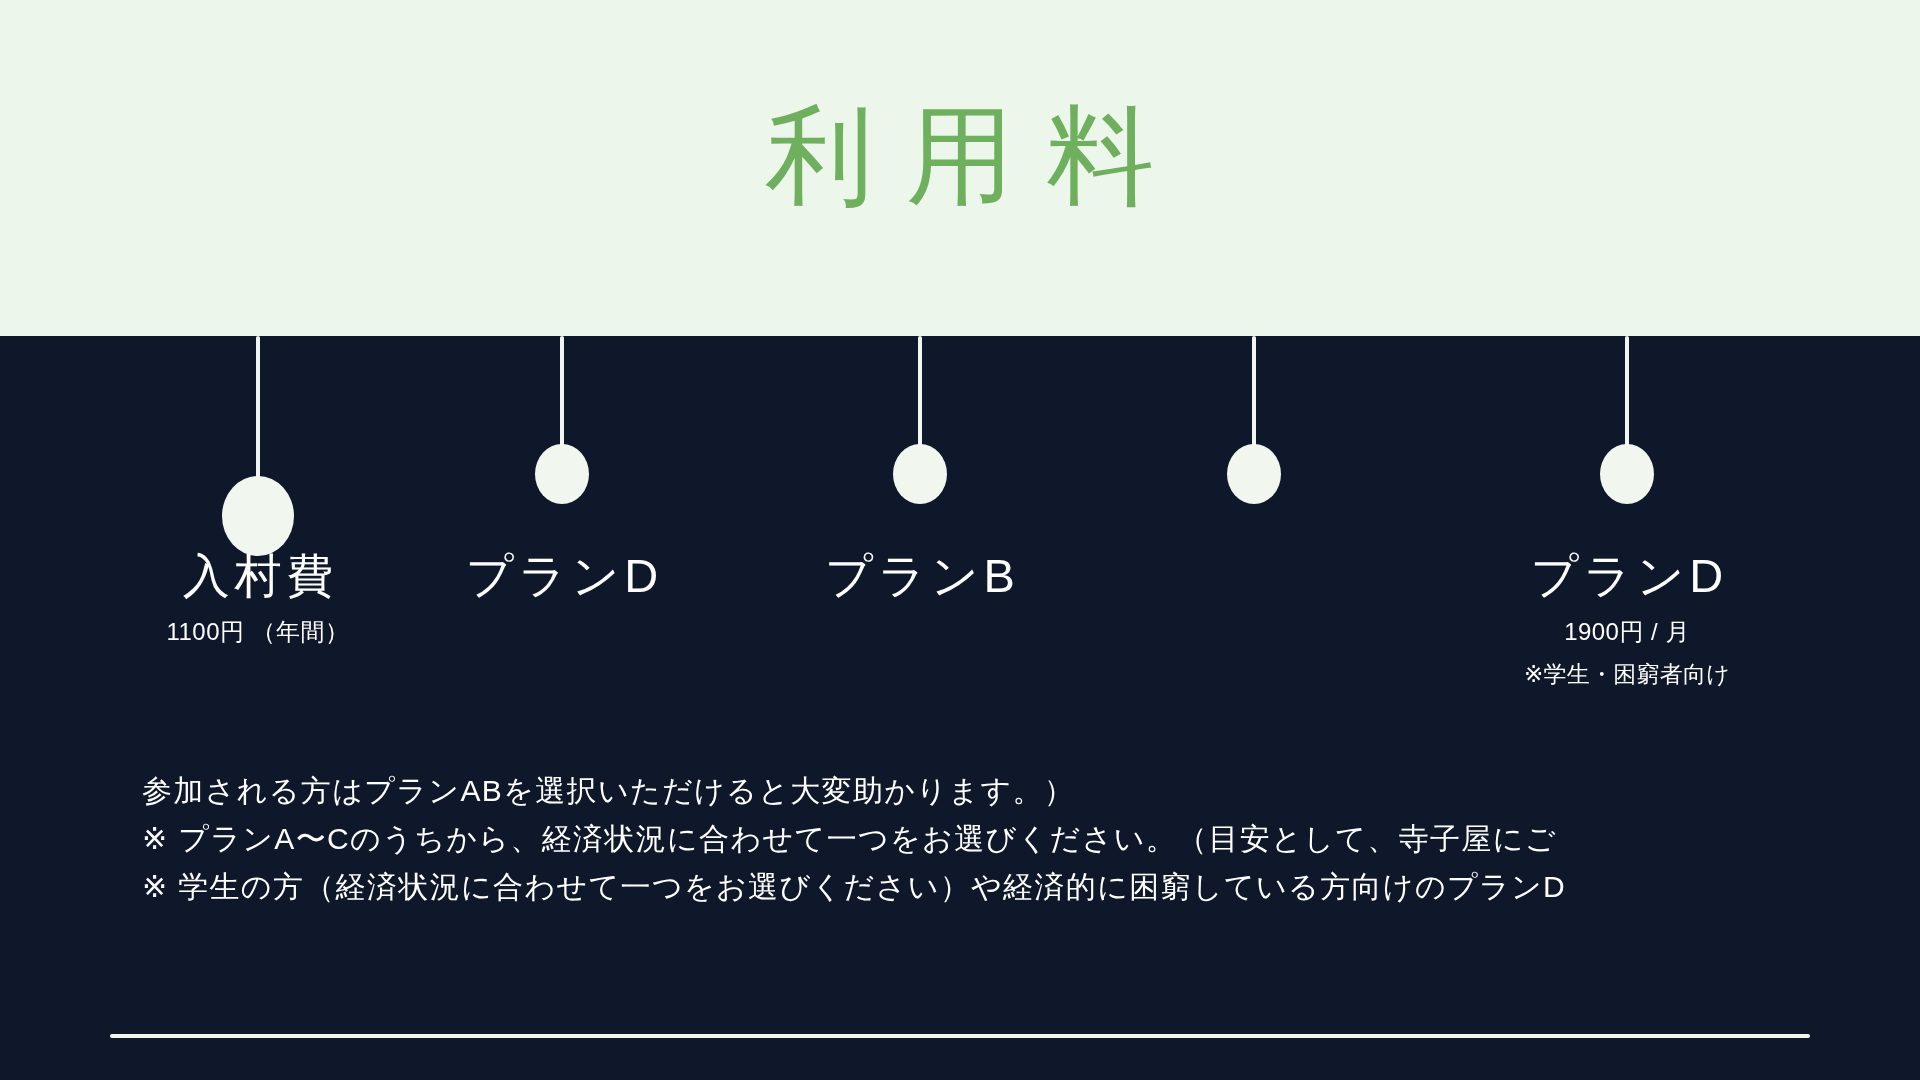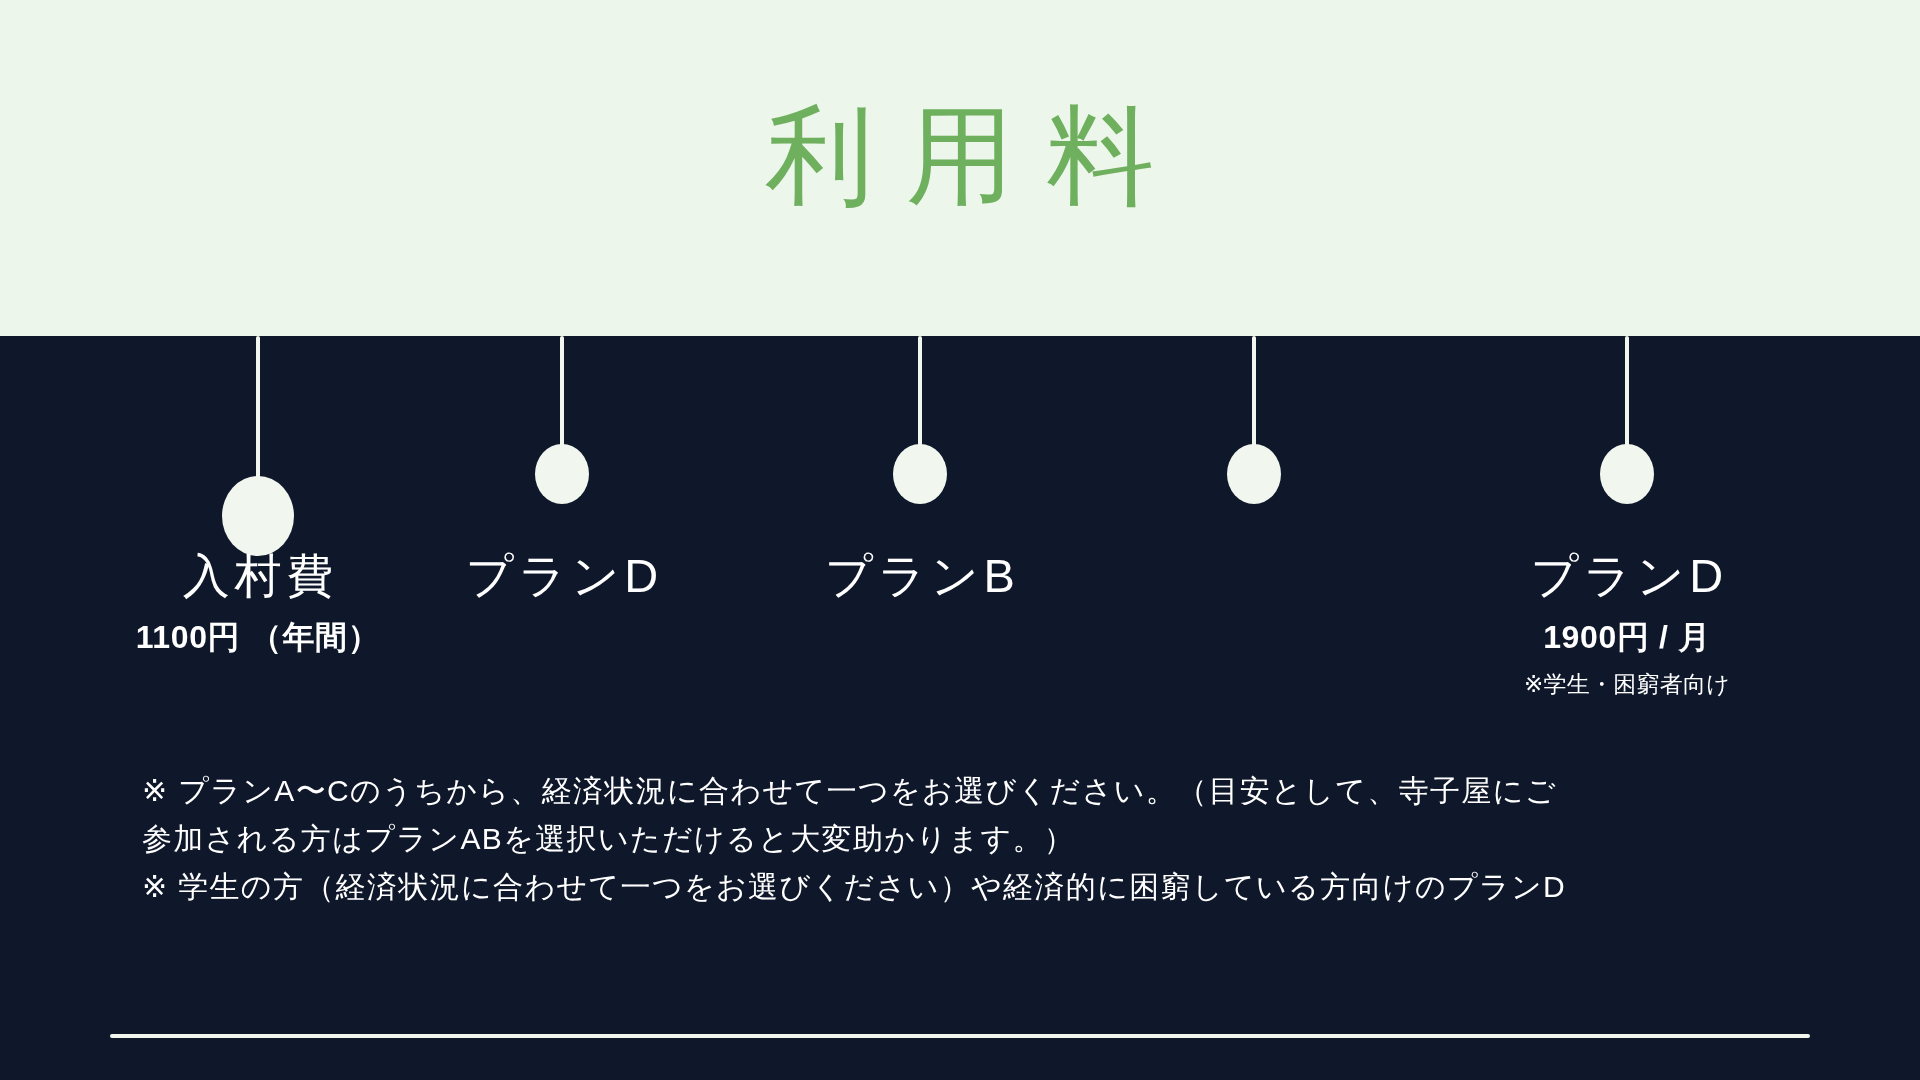--- a/index.html
+++ b/index.html
@@ -67,25 +67,25 @@
   .plan-name {
     font-size:47px;
     line-height:1.18;
     letter-spacing:0.10em;
     text-indent:0.10em;
     white-space:nowrap;
     font-weight:400;
   }
   .plan-price {
     margin-top:14px;
-    font-size:32px;
+    font-size:24px;
     line-height:1.25;
     letter-spacing:0.02em;
     white-space:nowrap;
-    font-weight:700;
+    font-weight:400;
   }
   .plan-note {
     margin-top:13px;
     font-size:23px;
     line-height:1.25;
     letter-spacing:0.01em;
     white-space:nowrap;
     font-weight:400;
   }
 
@@ -172,20 +172,20 @@
 
     <div class="plan" style="left:1427px; top:548px; width:400px;">
       <div class="plan-name">プランD</div>
       <div class="plan-price">1900円 / 月</div>
       <div class="plan-note">※学生・困窮者向け</div>
     </div>
 
   </div>
 
   <div class="notes">
+    <div class="note-line">参加される方はプランABを選択いただけると大変助かります。）</div>
     <div class="note-line">※ プランA〜Cのうちから、経済状況に合わせて一つをお選びください。（目安として、寺子屋にご</div>
-    <div class="note-line">参加される方はプランABを選択いただけると大変助かります。）</div>
     <div class="note-line">※ 学生の方（経済状況に合わせて一つをお選びください）や経済的に困窮している方向けのプランD</div>
   </div>
 
   <div class="bottom-rule"></div>
 
 </div>
 
 </body></html>

